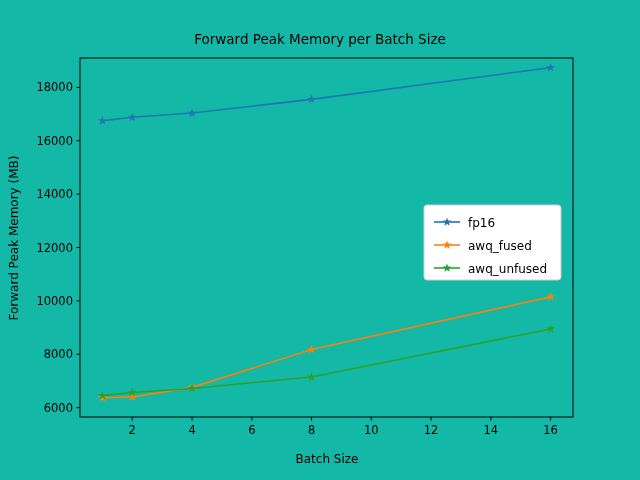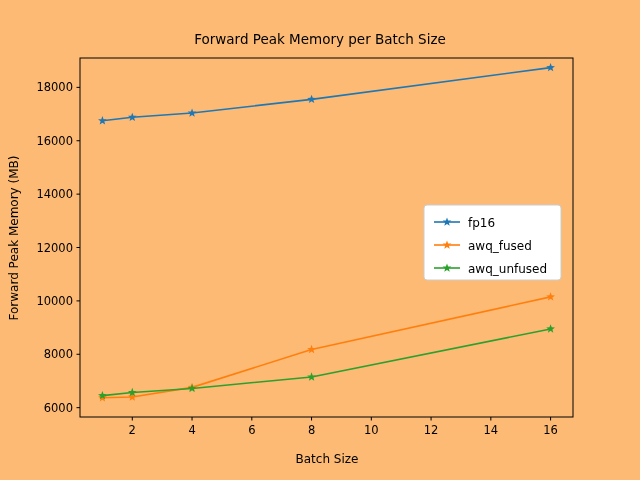--- a/index.html
+++ b/index.html
@@ -10,21 +10,21 @@
   body {
     width: 640px;
     height: 480px;
     overflow: hidden;
     font-family: "DejaVu Sans", sans-serif;
   }
   #figure {
     position: relative;
     width: 640px;
     height: 480px;
-    background: #fdba74;
+    background: #14b8a6;
   }
   svg { display: block; }
   .tick-label {
     font-family: "DejaVu Sans", sans-serif;
     font-size: 11.5px;
     fill: #000000;
   }
   .axis-label {
     font-family: "DejaVu Sans", sans-serif;
     font-size: 12px;

